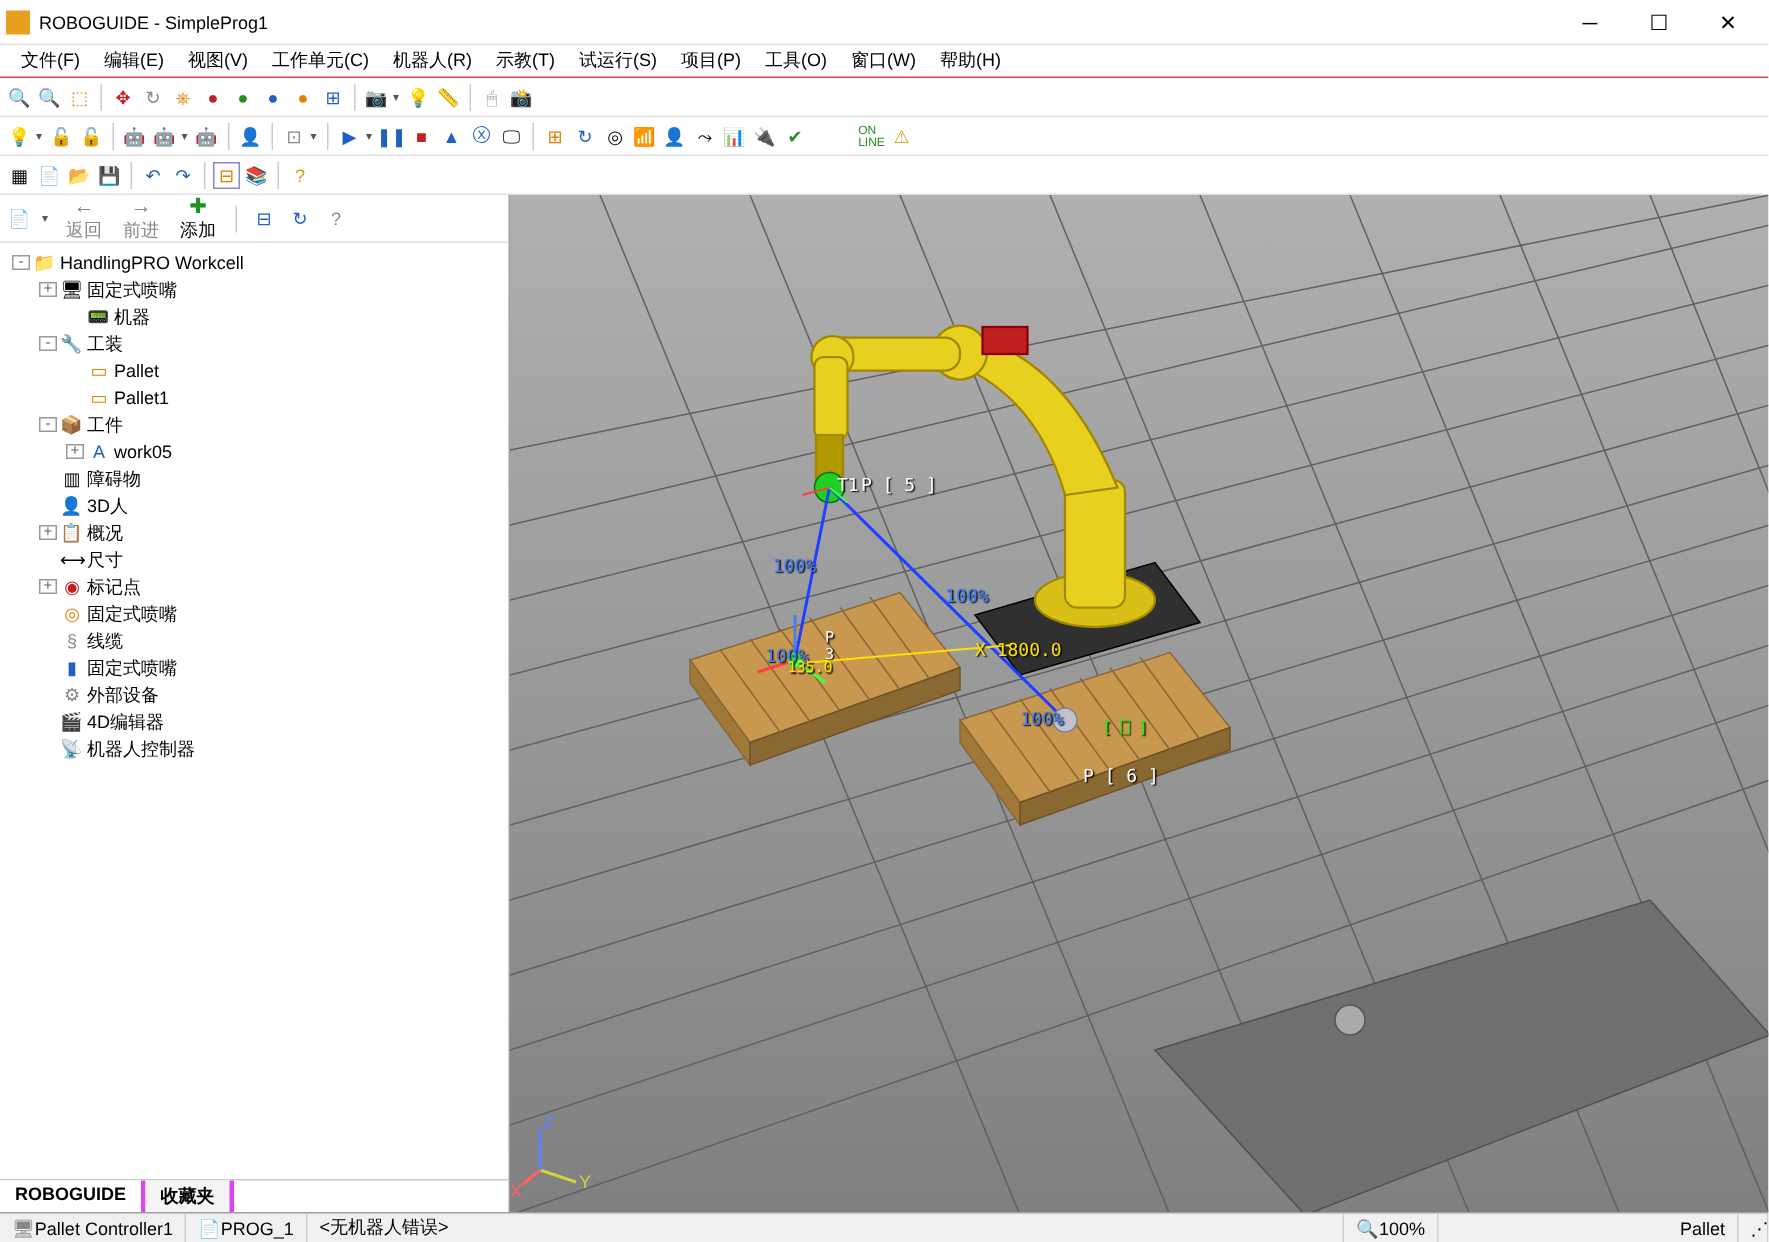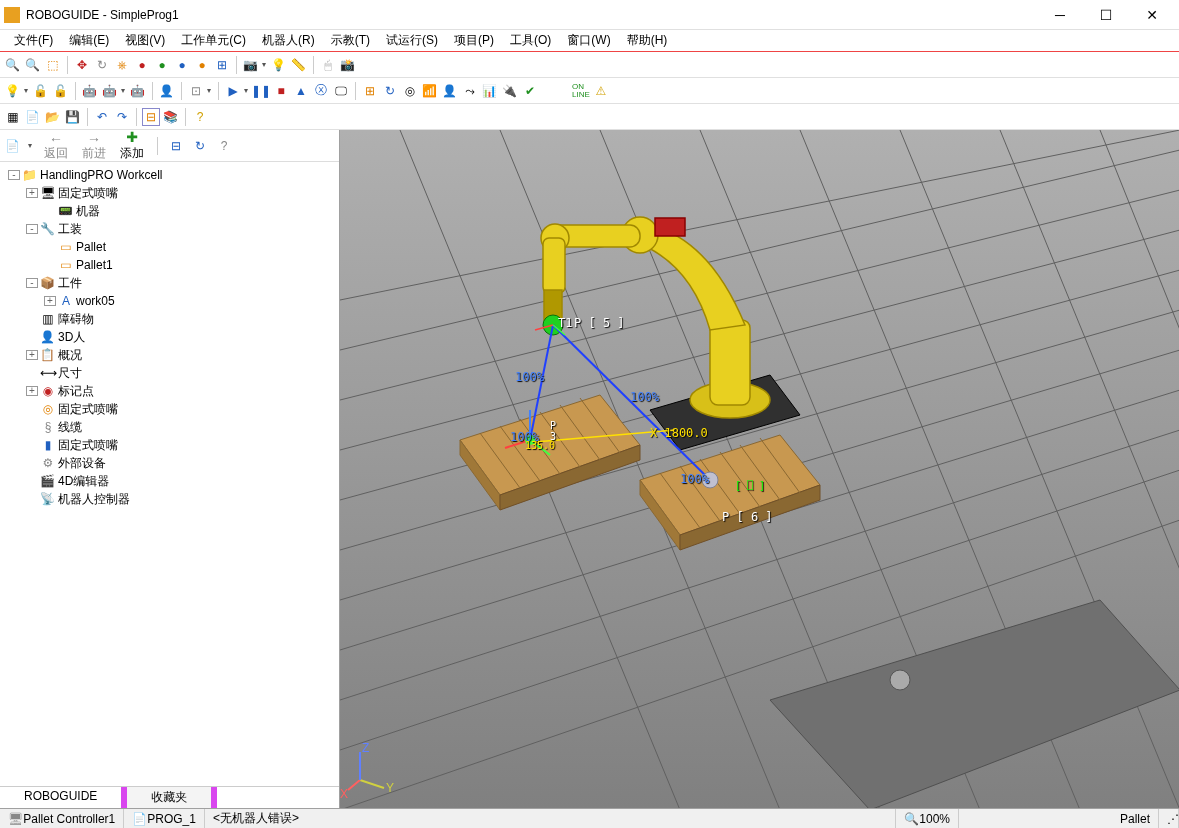--- a/index.html
+++ b/index.html
@@ -35,21 +35,21 @@
 .tree-row { display: flex; align-items: center; height: 18px; white-space: nowrap; }
 .tree-row .exp { width: 12px; text-align: center; color: #666; font-size: 10px; border: 1px solid #999; height: 10px; line-height: 8px; margin-right: 2px; }
 .tree-row .exp.none { border: none; }
 .tree-row .ico { width: 16px; text-align: center; margin-right: 2px; }
 .tree-row .label { }
 .indent-0 { padding-left: 4px; }
 .indent-1 { padding-left: 22px; }
 .indent-2 { padding-left: 40px; }
 
 .panel-tabs { height: 22px; display: flex; border-top: 1px solid #ccc; }
-.panel-tab { padding: 2px 24px; border-right: 6px solid #d946ef; background: #f4f4f4; }
+.panel-tab { padding: 2px 10px; border-right: 3px solid #d946ef; background: #f4f4f4; font-weight: bold; }
 .panel-tab.active { background: #fff; }
 
 
 .viewport { flex: 1; position: relative; background: linear-gradient(#b0b0b0, #808080); overflow: hidden; }
 .viewport svg { position: absolute; top: 0; left: 0; }
 
 
 .vp-label { position: absolute; color: #fff; font-family: monospace; font-size: 12px; text-shadow: 1px 1px 1px #000; }
 .vp-label.blue { color: #4080ff; }
 .vp-label.yellow { color: #ffe000; }

